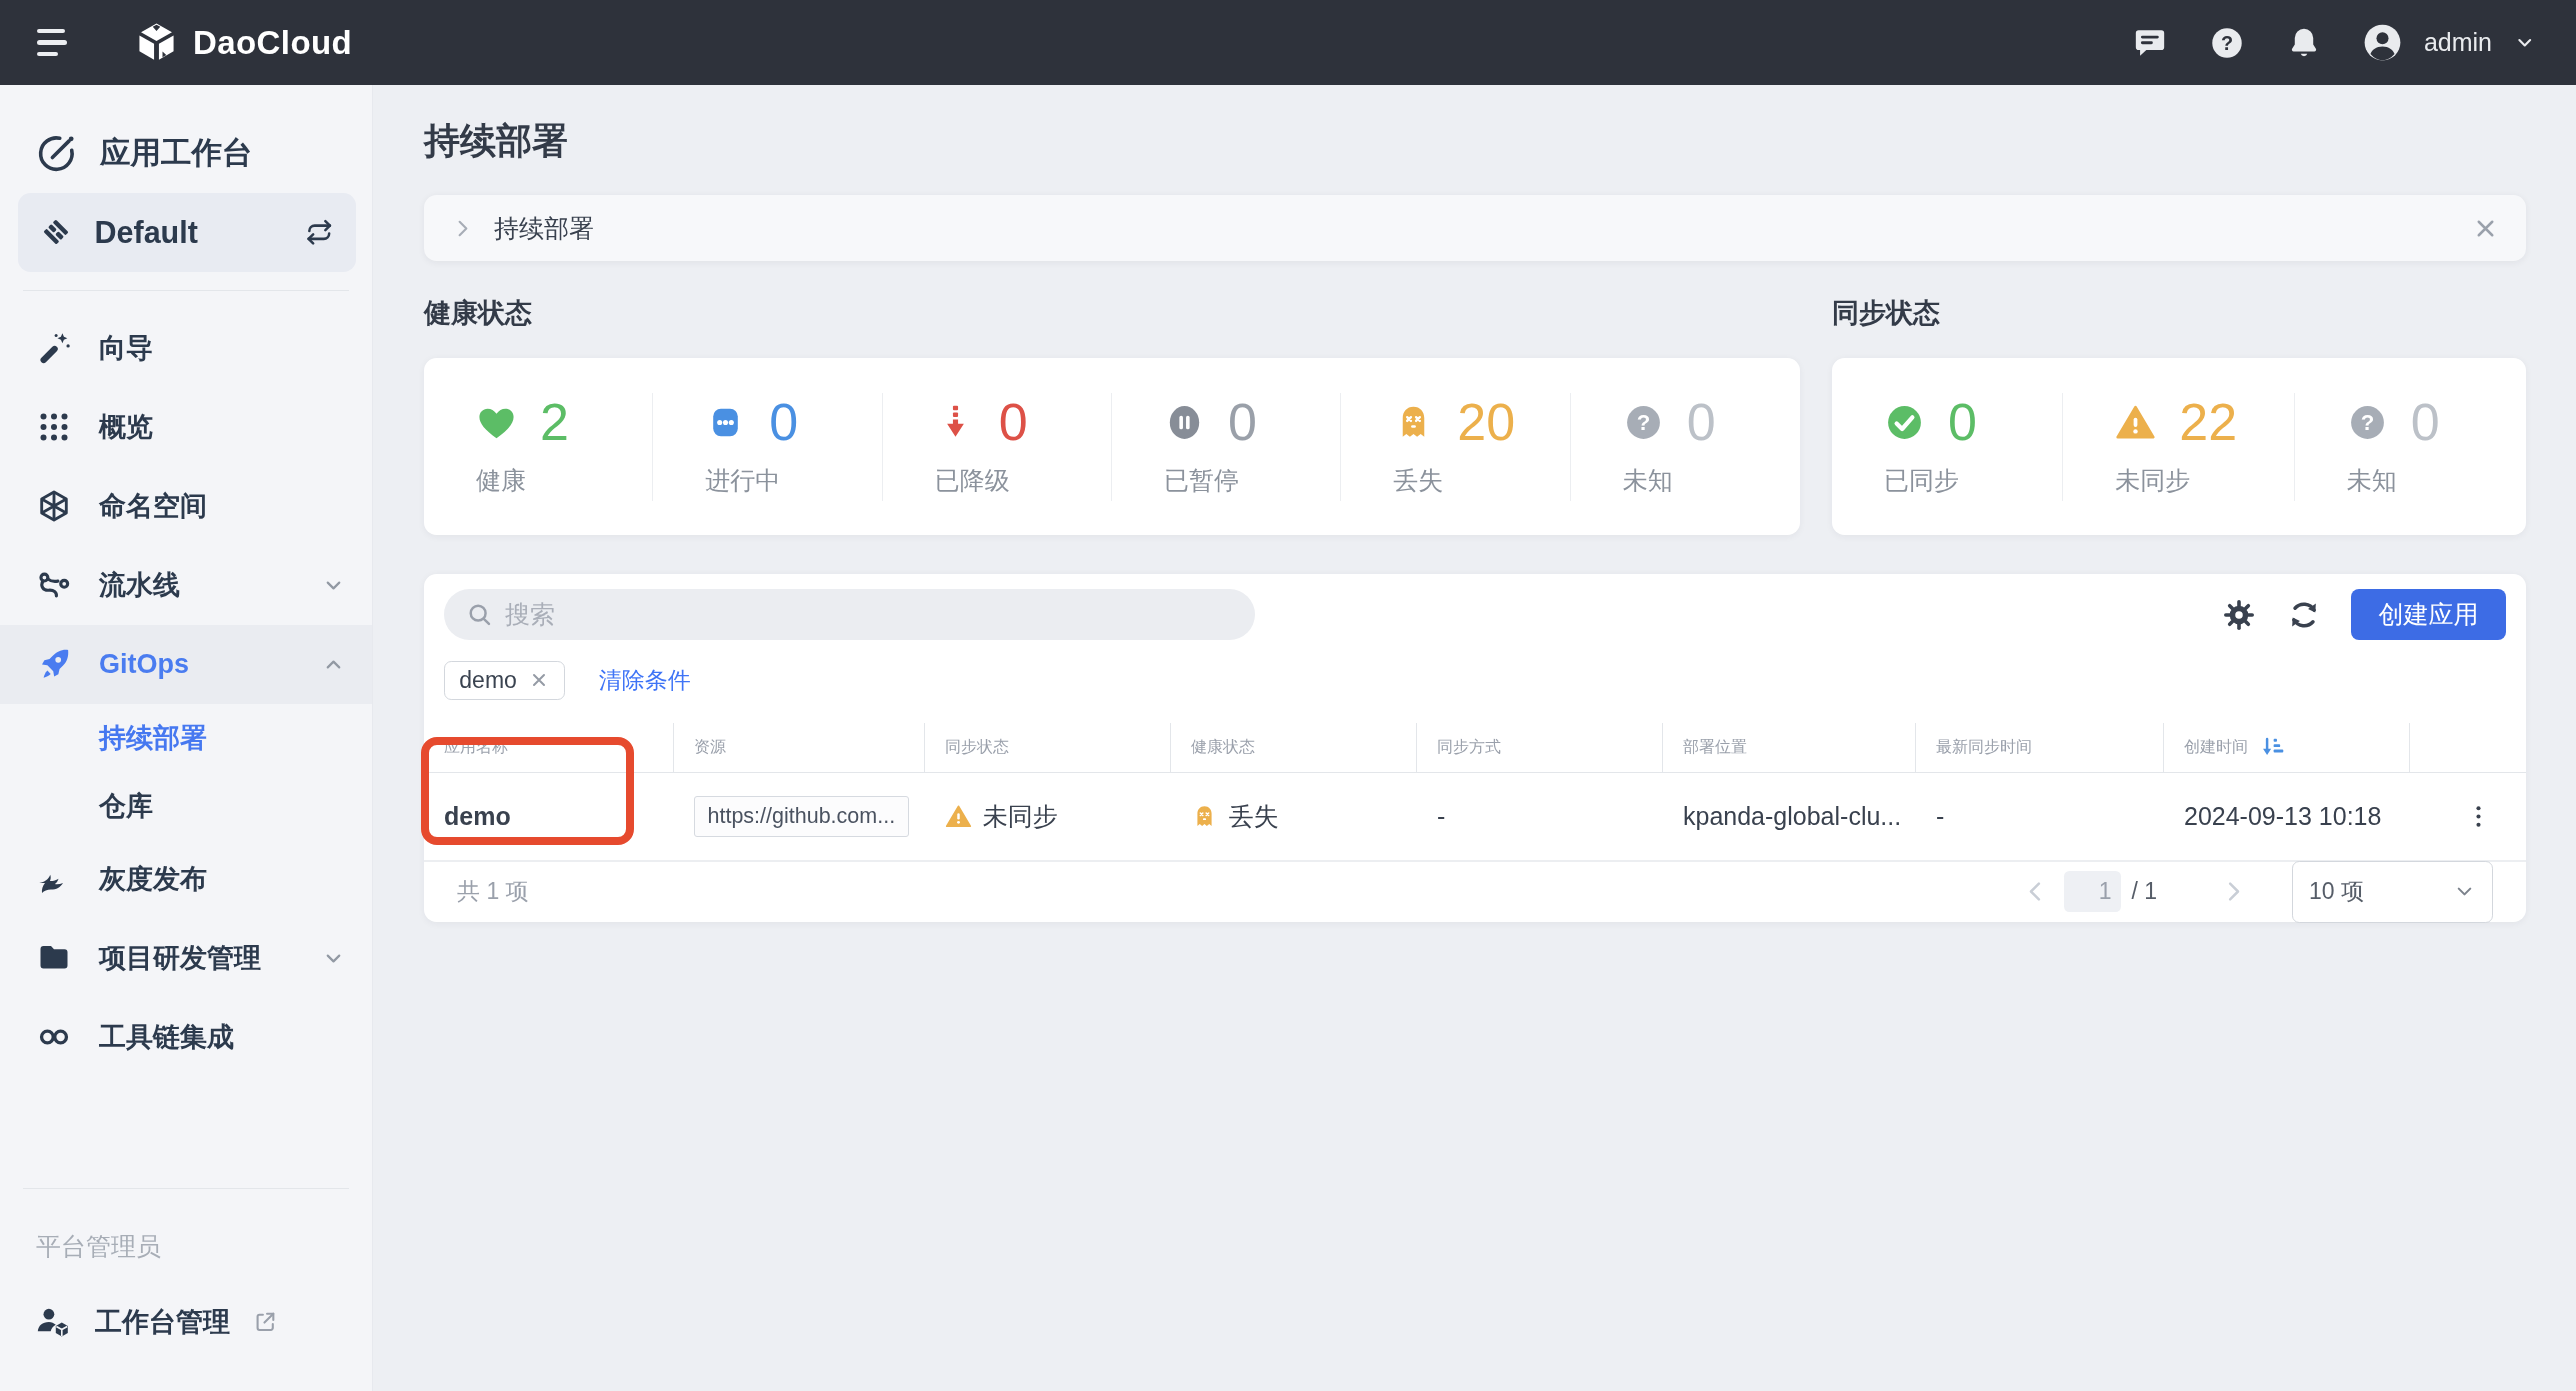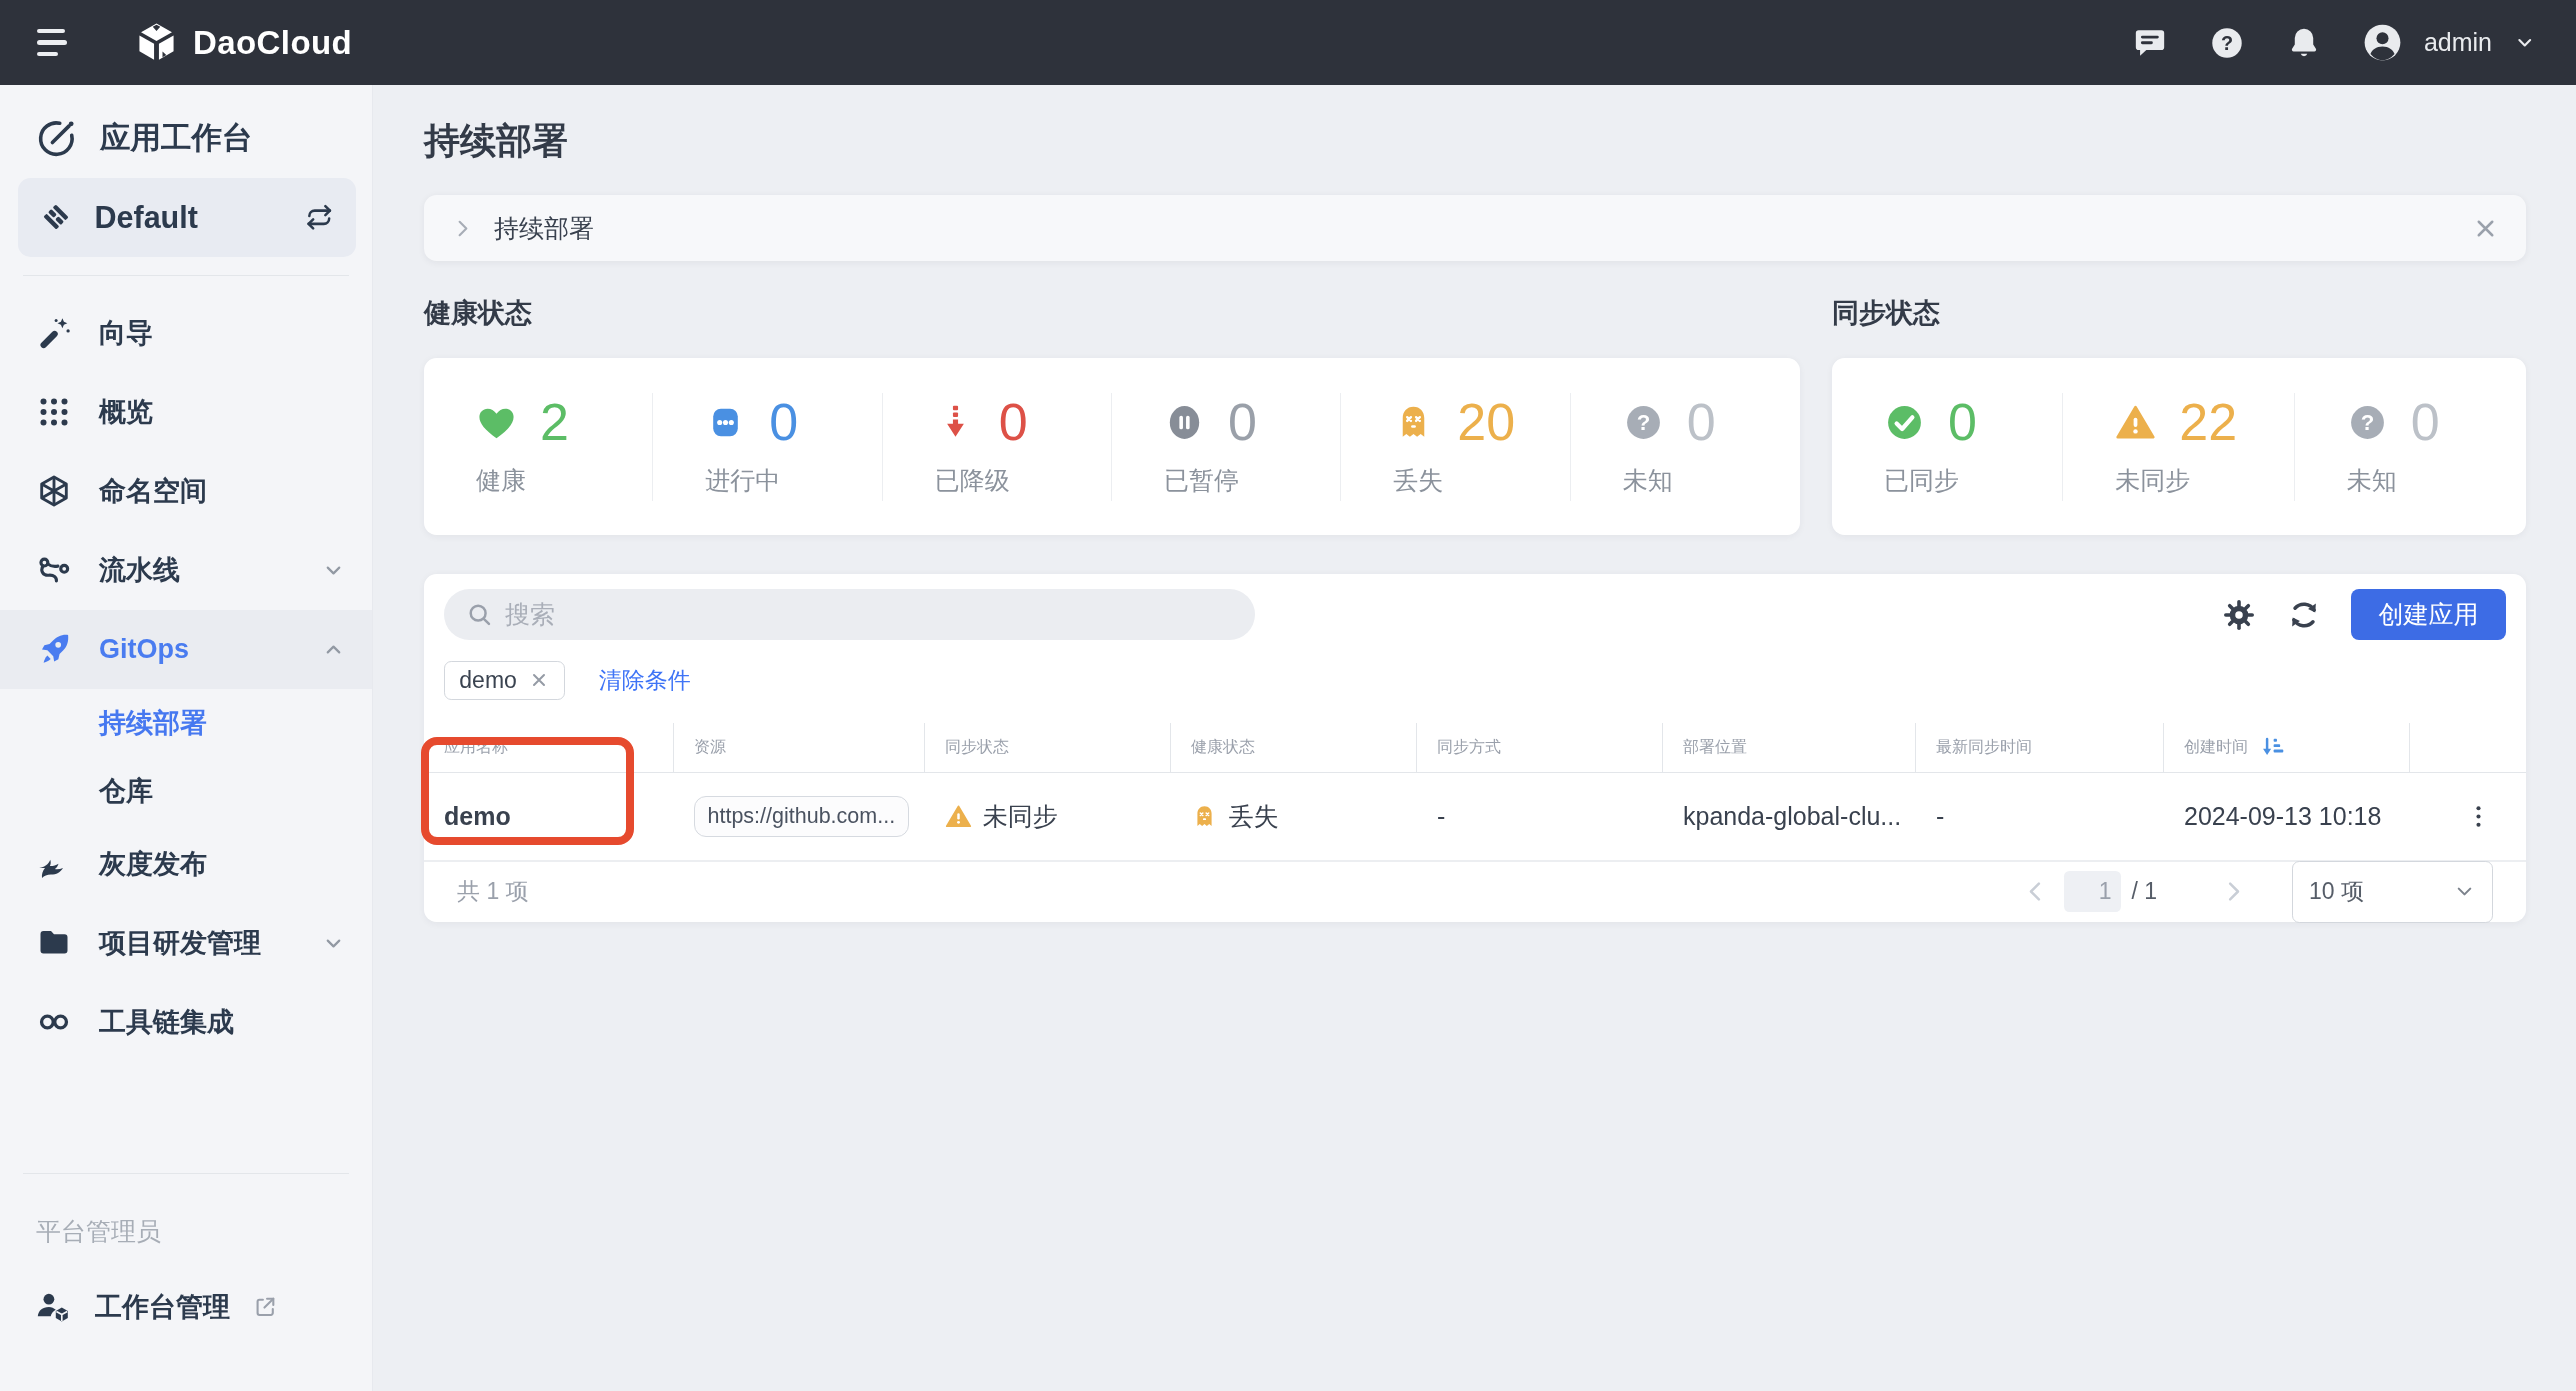--- a/index.html
+++ b/index.html
@@ -41,21 +41,21 @@
   .tb-ic svg{width:34px;height:34px;}
   .user-chip{display:flex;align-items:center;gap:21.5px;background:none;border:none;cursor:pointer;}
   .user-chip .avatar{width:39px;height:39px;}
   .user-name{color:#e9ebee;font-size:25px;}
   .chev{display:inline-block;}
 
   
   .body-row{display:flex;height:1306px;}
 
   
-  .sidebar{width:373px;background:var(--sidebar-bg);border-right:0.9px solid #e7e9ee;padding-top:25px;display:flex;flex-direction:column;}
+  .sidebar{width:373px;background:var(--sidebar-bg);border-right:0.9px solid #e7e9ee;padding-top:40px;display:flex;flex-direction:column;}
   .wb-header{height:57px;display:flex;align-items:center;padding:0 36px;gap:23px;font-size:30.5px;font-weight:700;color:var(--ink);}
   .wb-header svg{width:41px;height:41px;flex:none;}
   .ws-item{margin:10.8px 16px 0 18px;height:79px;background:#e8ebf2;border-radius:12.5px;display:flex;align-items:center;padding:0 21.5px;cursor:pointer;}
   .ws-item .ws-ic{width:32px;height:32px;}
   .ws-item .ws-label{font-size:30.5px;font-weight:600;color:var(--ink);margin-left:23px;}
   .ws-item .swap{margin-left:auto;width:30.5px;height:30.5px;}
   .sb-divider{height:0.9px;background:var(--line);margin:18px 23px;}
   .sb-item{height:79px;display:flex;align-items:center;padding:0 27px 0 36px;font-size:27px;font-weight:600;color:var(--ink);cursor:pointer;}
   .sb-item .sb-ic{width:36px;height:36px;margin-right:27px;display:flex;align-items:center;justify-content:center;flex:none;}
   .sb-item .sb-ic svg{width:36px;height:36px;}
@@ -110,21 +110,21 @@
   .clear-link{background:none;border:none;cursor:pointer;font-size:23px;color:var(--link);font-family:Liberation Serif, serif;}
   .grid-cols{display:grid;grid-template-columns:250px 251px 246px 246px 246px 253px 248px 246px 1fr;}
   .t-head{margin-top:23px;border-bottom:0.9px solid var(--line);}
   .t-head .th{height:49px;display:flex;align-items:center;padding-left:20px;font-size:16px;color:var(--muted);border-right:0.9px solid var(--line);}
   .t-head .th:last-child{border-right:none;}
   .th-sort{display:flex;align-items:center;gap:10.8px;cursor:pointer;}
   .th-sort svg{width:27px;height:27px;}
   .t-row{border-bottom:0.9px solid var(--line-soft);cursor:pointer;}
   .t-row .td{height:87px;display:flex;align-items:center;padding-left:20px;font-size:25px;color:#39414e;}
   .td-name{font-weight:700;color:#2f3744;}
-  .res-chip{border:0.9px solid #d6dae0;border-radius:12px;background:#fcfcfd;padding:7.2px 12.5px;font-size:21.5px;color:#4a5260;white-space:nowrap;}
+  .res-chip{border:0.9px solid #d6dae0;border-radius:3px;background:#fcfcfd;padding:7.2px 12.5px;font-size:21.5px;color:#4a5260;white-space:nowrap;}
   .status{display:flex;align-items:center;gap:10.8px;}
   .status svg{width:27px;height:27px;flex:none;}
   .td-kebab{justify-content:center;padding-left:0;}
   .kebab-btn{background:none;border:none;cursor:pointer;display:flex;}
   .kebab-btn svg{width:29px;height:29px;}
   .pager{height:61px;border-top:0.9px solid var(--line-soft);display:flex;align-items:center;padding:0 33px;}
   .pg-total{font-size:23px;color:var(--muted);}
   .pg-right{margin-left:auto;display:flex;align-items:center;}
   .pg-nav{background:none;border:none;cursor:pointer;color:#c9ced6;display:flex;}
   .pg-input{width:57px;height:41px;background:#eef0f4;border:none;border-radius:5.4px;text-align:right;padding-right:9px;font-size:23px;color:#9aa0ab;font-family:inherit;margin-left:14.3px;}

